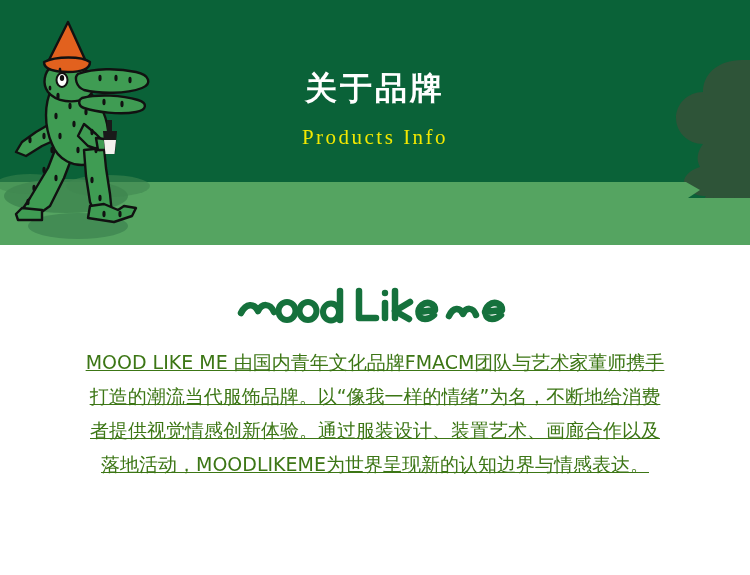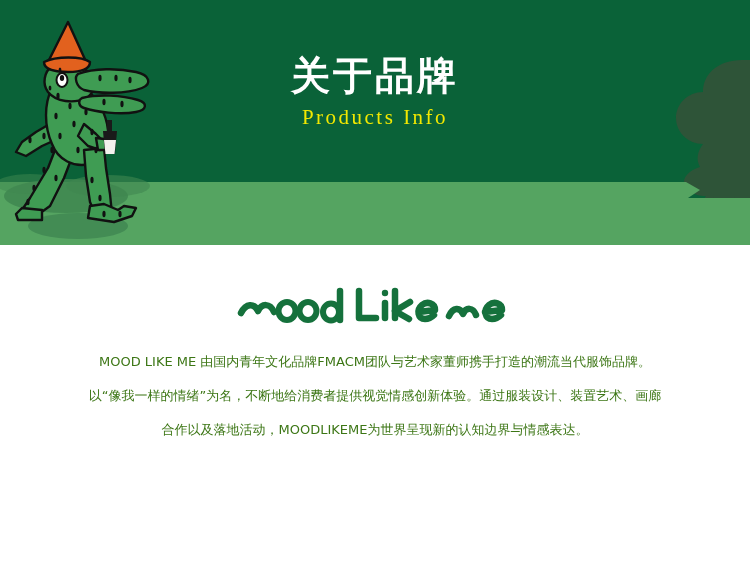--- a/index.html
+++ b/index.html
@@ -44,22 +44,22 @@
   .banner-text {
     position: absolute;
     left: 0;
     top: 52px;
     width: 750px;
     text-align: center;
     z-index: 5;
   }
 
   .banner-title {
-    margin: 4px;
-    font-size: 39px;
+    margin: 16px;
+    font-size: 32px;
     font-weight: bold;
     color: #ffffff;
     letter-spacing: 3px;
     line-height: 40px;
     font-family: "DejaVu Sans", "Liberation Sans", sans-serif;
   }
 
   .banner-subtitle {
     margin: 8px 0 0 0;
     font-size: 21px;
@@ -96,25 +96,26 @@
     vertical-align: top;
   }
 
   .brand-paragraph {
     position: absolute;
     left: 85px;
     top: 100px;
     width: 580px;
     margin: 0;
     color: #3c7615;
-    font-size: 13px;
+    font-size: 19px;
     line-height: 34px;
     text-align: center;
     font-family: "DejaVu Sans", "Liberation Sans", sans-serif;
     letter-spacing: 0px;
+    text-decoration: underline;
   }
 </style>
 </head>
 <body>
 
 <div id="page">
 
   <div class="banner">
 
     <svg class="banner-svg" viewBox="0 0 750 245" preserveAspectRatio="none">

